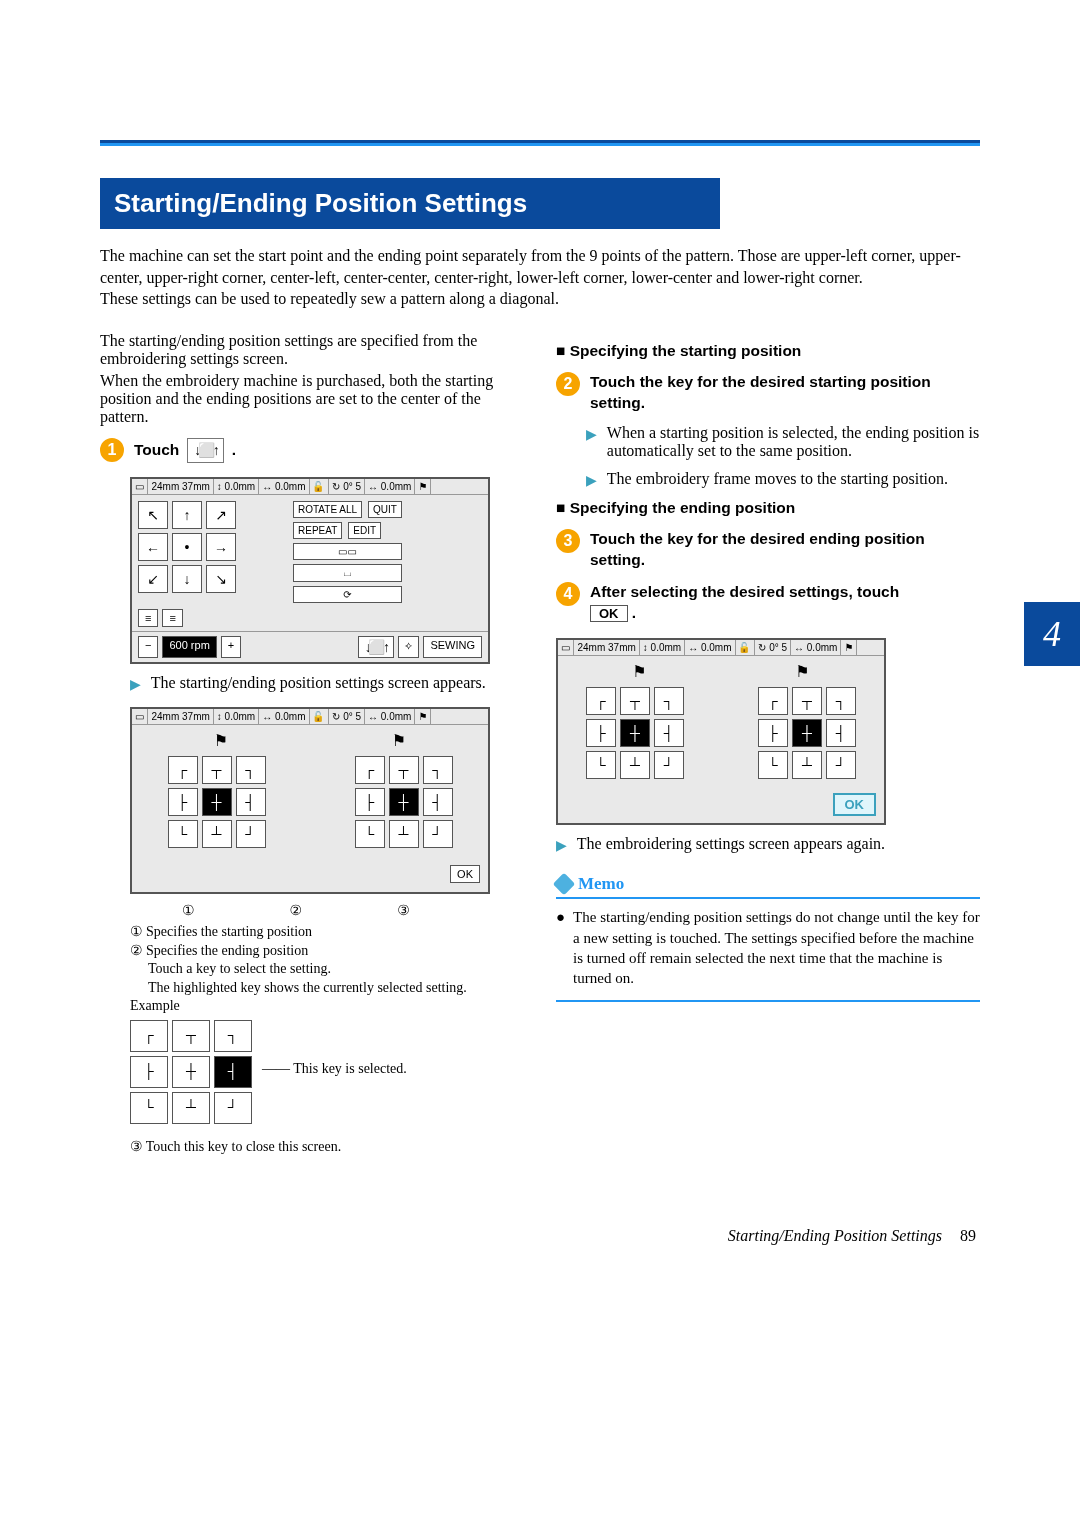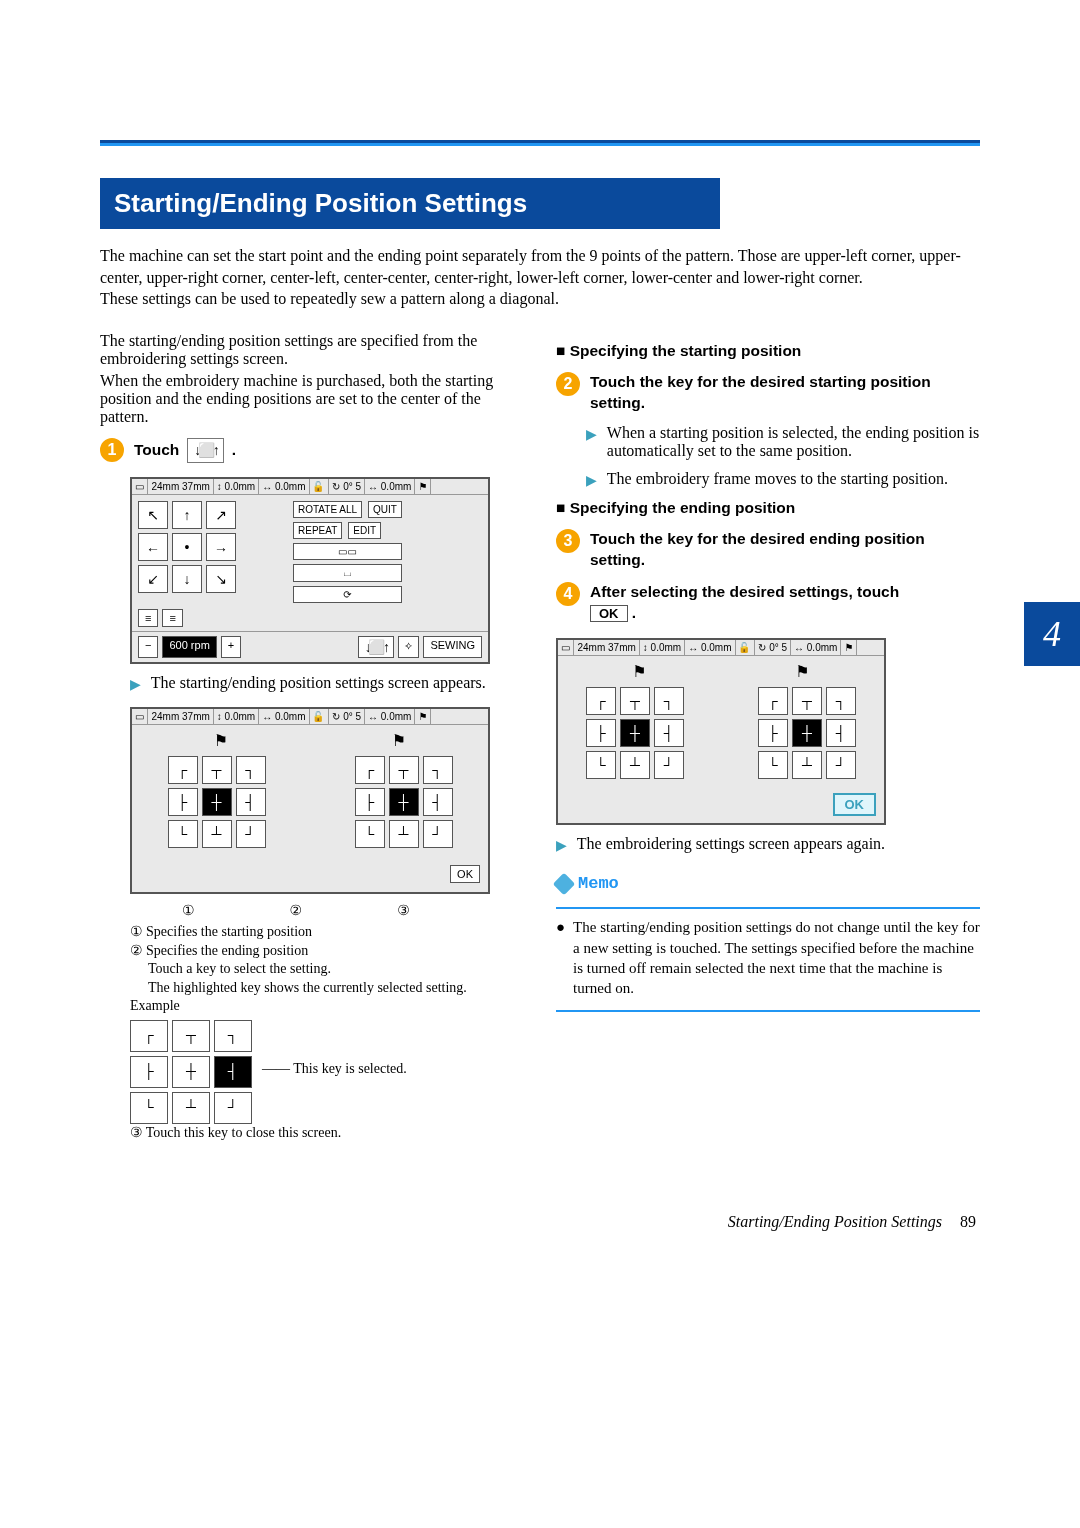--- a/index.html
+++ b/index.html
@@ -68,21 +68,21 @@
   .circles { display:flex; gap:95px; margin:6px 0 4px 82px; font-size:14px; }
   .def-list { font-size:14px; margin-left:30px; line-height:1.35; }
   .example { margin-left:30px; font-size:14px; }
   .mini-grid { display:grid; grid-template-columns: repeat(3, 38px); grid-auto-rows: 32px; gap:4px; margin-top:6px; }
   .mini-key { border:1px solid #555; background:#fff; display:flex; align-items:center; justify-content:center; }
   .mini-key.sel { background:#000; color:#fff; }
   .mini-wrap { display:flex; align-items:center; gap:10px; }
   .sq-head { font-weight:bold; font-family:Arial,sans-serif; font-size:15.5px; margin-top:10px; }
   .sq-head::before { content:"■ "; }
   .memo-wrap { margin-top:20px; }
-  .memo-title { color:#2196f3; font-weight:bold; font-family:Liberation Mono, monospace; font-size:17px; padding-bottom:14px; border-bottom:2px solid #2196f3; display:flex; align-items:center; gap:6px; }
+  .memo-title { color:#2196f3; font-weight:bold; font-family:Liberation Serif, serif; font-size:17px; padding-bottom:3px; border-bottom:2px solid #2196f3; display:flex; align-items:center; gap:6px; }
   .memo-title::before {
     content:""; width:16px; height:16px; background:#4db1e0; border-radius:3px; transform:rotate(45deg); display:inline-block;
   }
   .memo-body { font-size:15px; line-height:1.35; padding:8px 0 12px 0; border-bottom:2px solid #2196f3; display:flex; gap:8px; }
   .memo-body::before { content:"●"; }
   .side-tab {
     position:absolute; right:-100px; top:270px; width:56px; height:64px; background:#0a4a9c;
     color:#fff; font-family:Georgia,serif; font-style:italic; font-size:36px;
     display:flex; align-items:center; justify-content:center;
   }
@@ -244,21 +244,21 @@
             <div class="mini-key">┼</div>
             <div class="mini-key sel">┤</div>
           <div class="mini-key">└</div>
             <div class="mini-key">┴</div>
             <div class="mini-key">┘</div>
         </div>
         <span>—— <span>This key is selected.</span></span>
       </div>
     </div>
 
-    <div class="def-list" style="margin-top:0">
+    <div class="def-list" style="margin-top:14px">
       <div>③ Touch this key to close this screen.</div>
     </div>
   </div>
 
   <div class="col col-r">
     <div class="sq-head">Specifying the starting position</div>
     <div class="bullet-step">
       <div class="num">2</div>
       <div class="step-text">Touch the key for the desired starting position setting.</div>
     </div>

